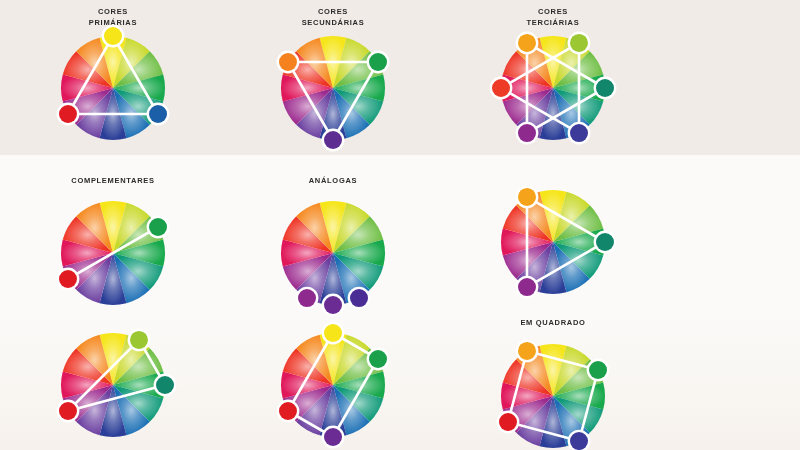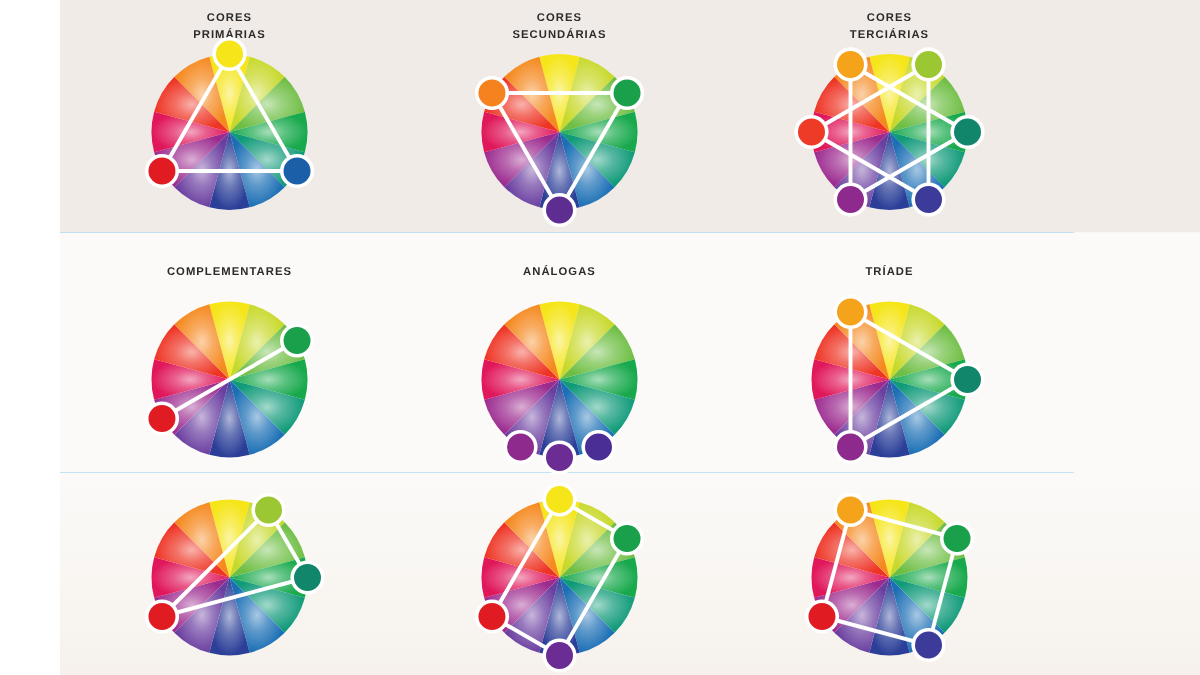--- a/index.html
+++ b/index.html
@@ -4,22 +4,21 @@
 <style>
   html, body {
     margin: 0; padding: 0;
     width: 800px; height: 450px;
     overflow: hidden;
     font-family: "Liberation Sans", sans-serif;
   }
   #stage {
     position: relative;
     width: 676px; height: 450px;
-    background: #0ea5e9;
-    margin-left: 40px;
+    background: #84cc16;
   }
   .band {
     position: absolute; left: 0; width: 800px;
   }
   .band-top    { top: 0;   height: 155px; background: #f0ebe7; }
   .band-mid    { top: 155px; height: 160px; background: #fbfaf8; }
   .band-bot    { top: 315px; height: 135px;
                  background: linear-gradient(180deg,#fbfaf8 0%,#f9f6f2 55%,#f6f1ec 100%); }
 
   .grid {
@@ -532,21 +531,20 @@
               <circle cx="86.00" cy="105.03" r="9" fill="#4a2e96" aria-label="Azul-violeta"></circle>
               <circle cx="60.00" cy="112.00" r="11.4" fill="#ffffff"></circle>
               <circle cx="60.00" cy="112.00" r="9" fill="#6b2d94" aria-label="Violeta"></circle>
               <circle cx="34.00" cy="105.03" r="11.4" fill="#ffffff"></circle>
               <circle cx="34.00" cy="105.03" r="9" fill="#8e2a8e" aria-label="Violeta-vermelho"></circle>
             </g>
           </svg>
         </div>
       </div>
       <div class="cell" style="left: 453px; top: 175px;">
-        <div class="cell-title">TRÍADE</div>
         <div class="wheel-wrap" style="margin-top: 7px;">
           <svg class="wheel" width="120" height="120" viewBox="0 0 120 120">
             <defs>
               <radialGradient id="g-5-0" cx="50%" cy="50%" r="50%">
                 <stop offset="0%" stop-color="#fbf5a8"></stop>
                 <stop offset="42%" stop-color="#f8ed5e"></stop>
                 <stop offset="100%" stop-color="#f5e519"></stop>
               </radialGradient>
               <radialGradient id="g-5-1" cx="50%" cy="50%" r="50%">
                 <stop offset="0%" stop-color="#eaf1ae"></stop>
@@ -821,20 +819,21 @@
               <circle cx="105.03" cy="34.00" r="9" fill="#1aa04a" aria-label="Verde"></circle>
               <circle cx="60.00" cy="112.00" r="11.4" fill="#ffffff"></circle>
               <circle cx="60.00" cy="112.00" r="9" fill="#6b2d94" aria-label="Violeta"></circle>
               <circle cx="14.97" cy="86.00" r="11.4" fill="#ffffff"></circle>
               <circle cx="14.97" cy="86.00" r="9" fill="#e01b22" aria-label="Vermelho"></circle>
             </g>
           </svg>
         </div>
       </div>
       <div class="cell" style="left: 453px; top: 317px;">
+        <div class="cell-title">EM QUADRADO</div>
         <div class="wheel-wrap" style="margin-top: 8px;">
           <svg class="wheel" width="120" height="120" viewBox="0 0 120 120">
             <defs>
               <radialGradient id="g-8-0" cx="50%" cy="50%" r="50%">
                 <stop offset="0%" stop-color="#fbf5a8"></stop>
                 <stop offset="42%" stop-color="#f8ed5e"></stop>
                 <stop offset="100%" stop-color="#f5e519"></stop>
               </radialGradient>
               <radialGradient id="g-8-1" cx="50%" cy="50%" r="50%">
                 <stop offset="0%" stop-color="#eaf1ae"></stop>

